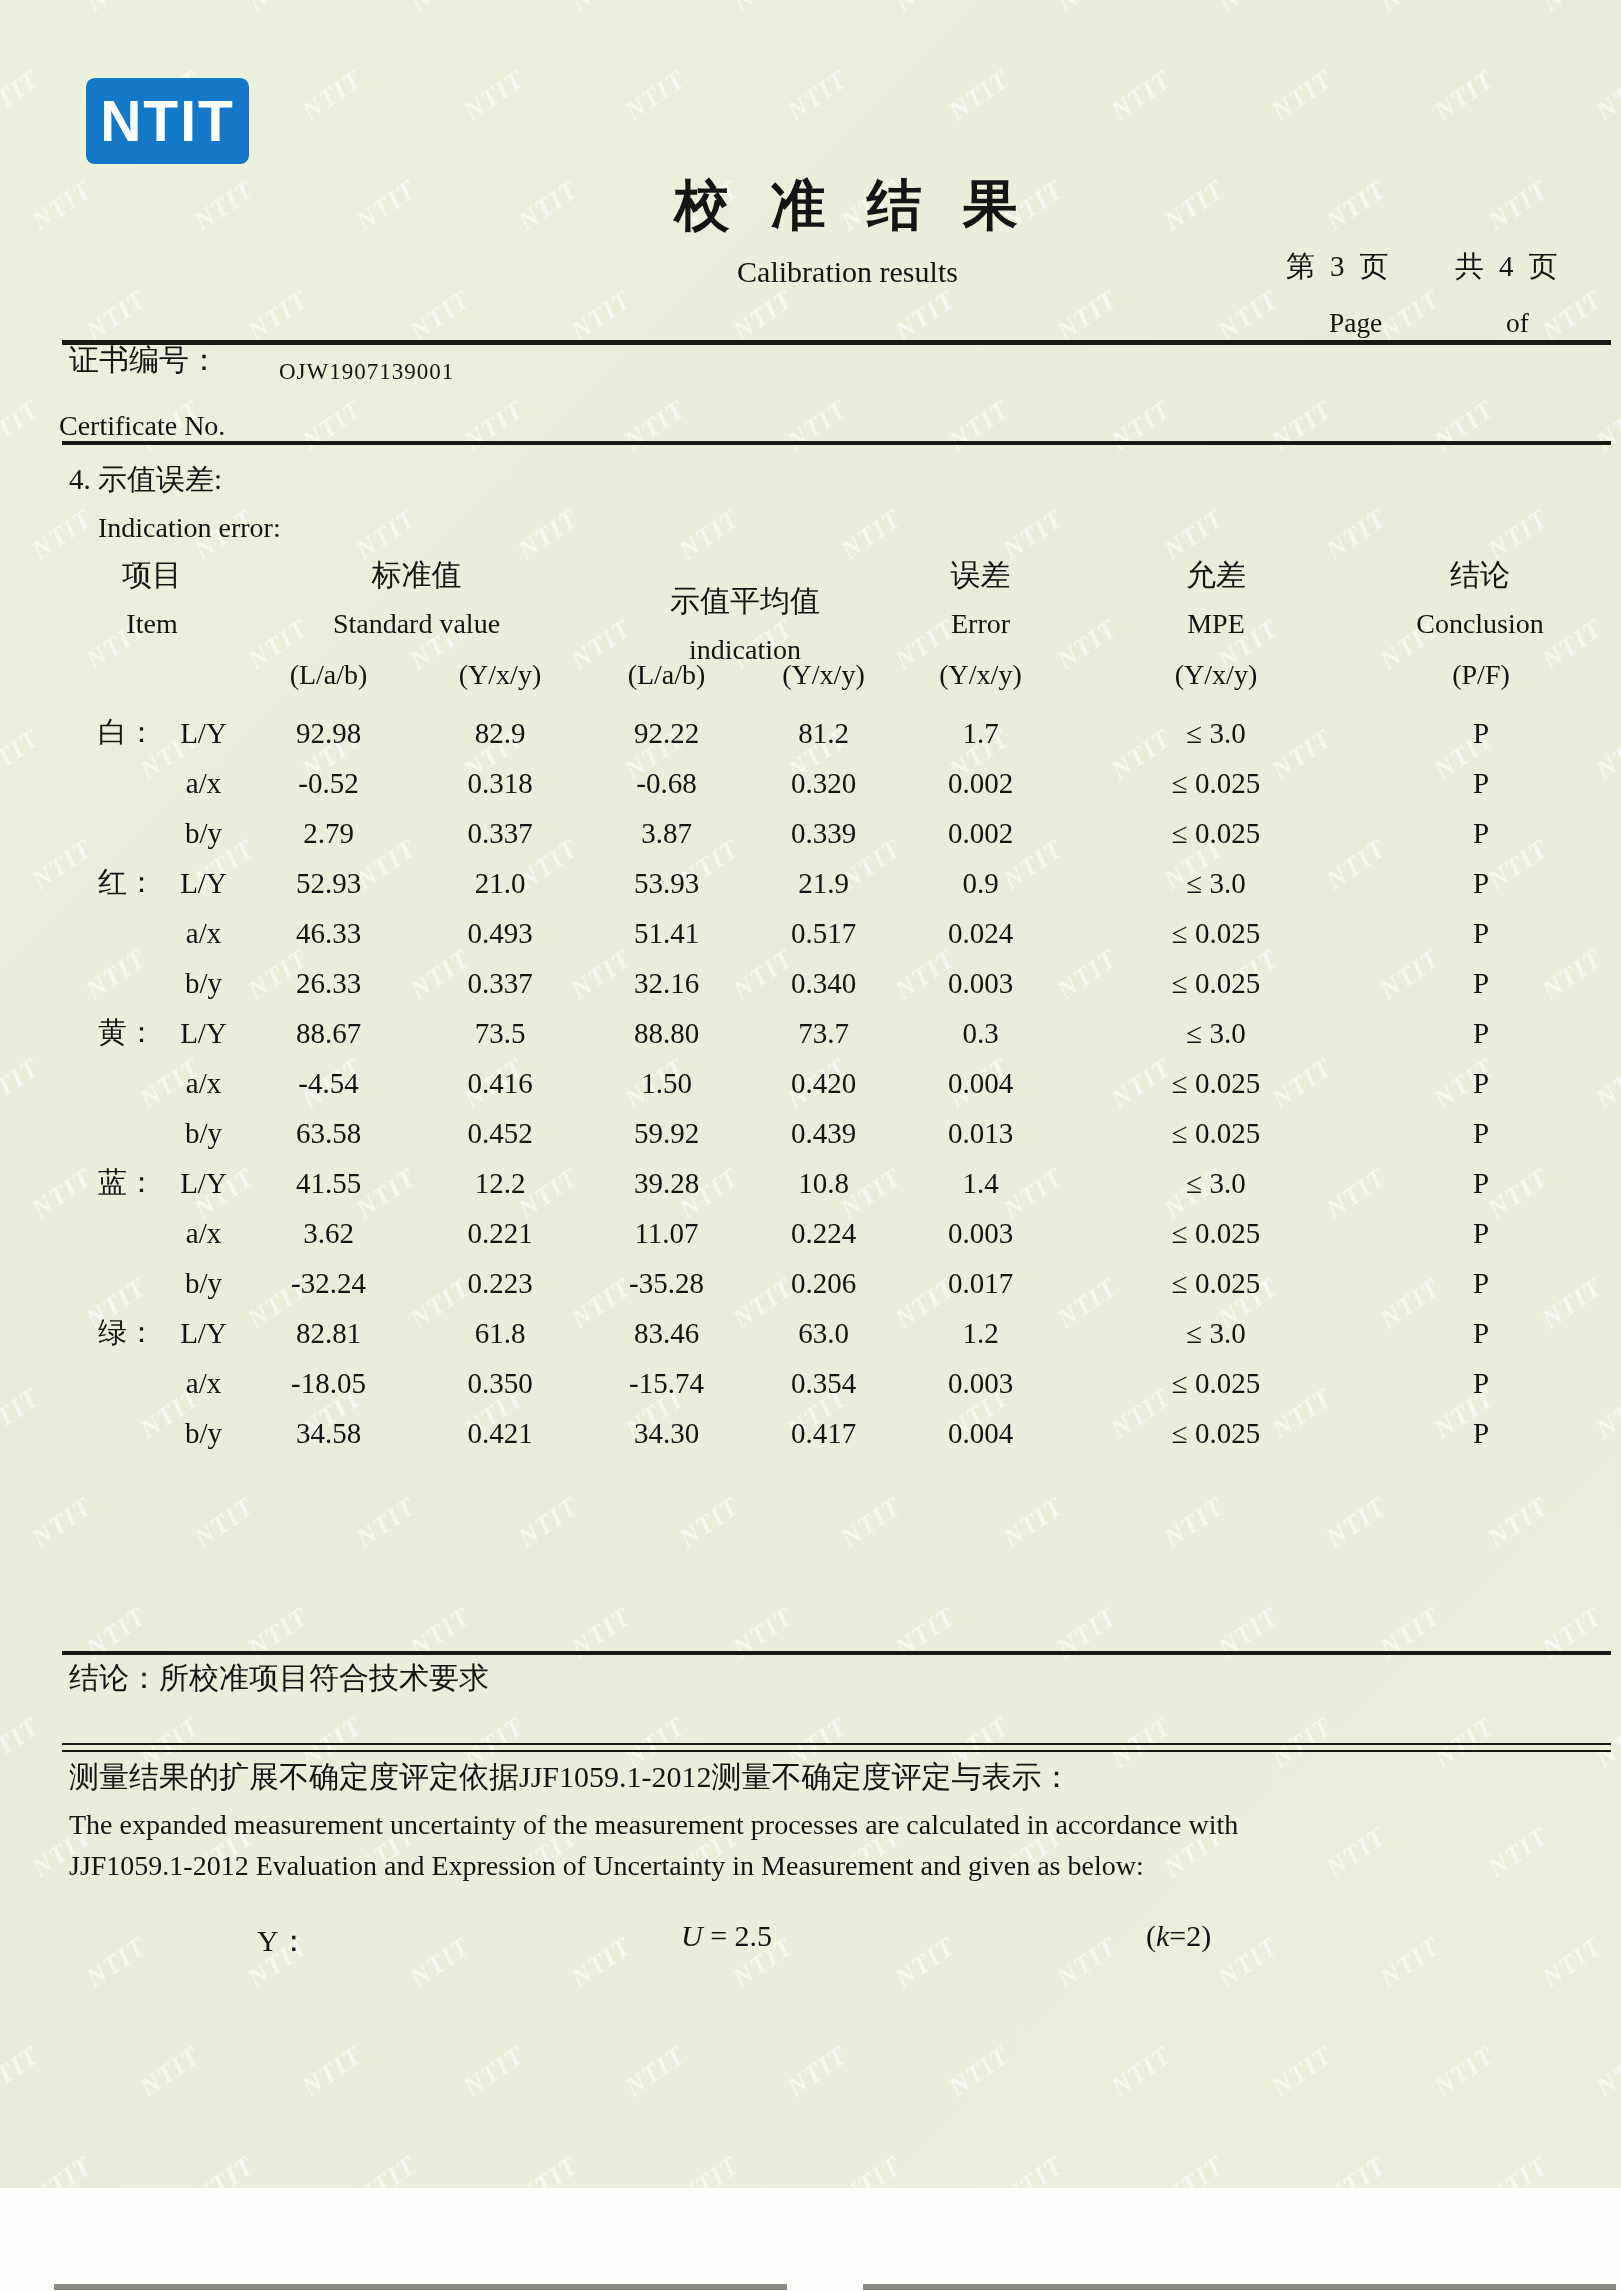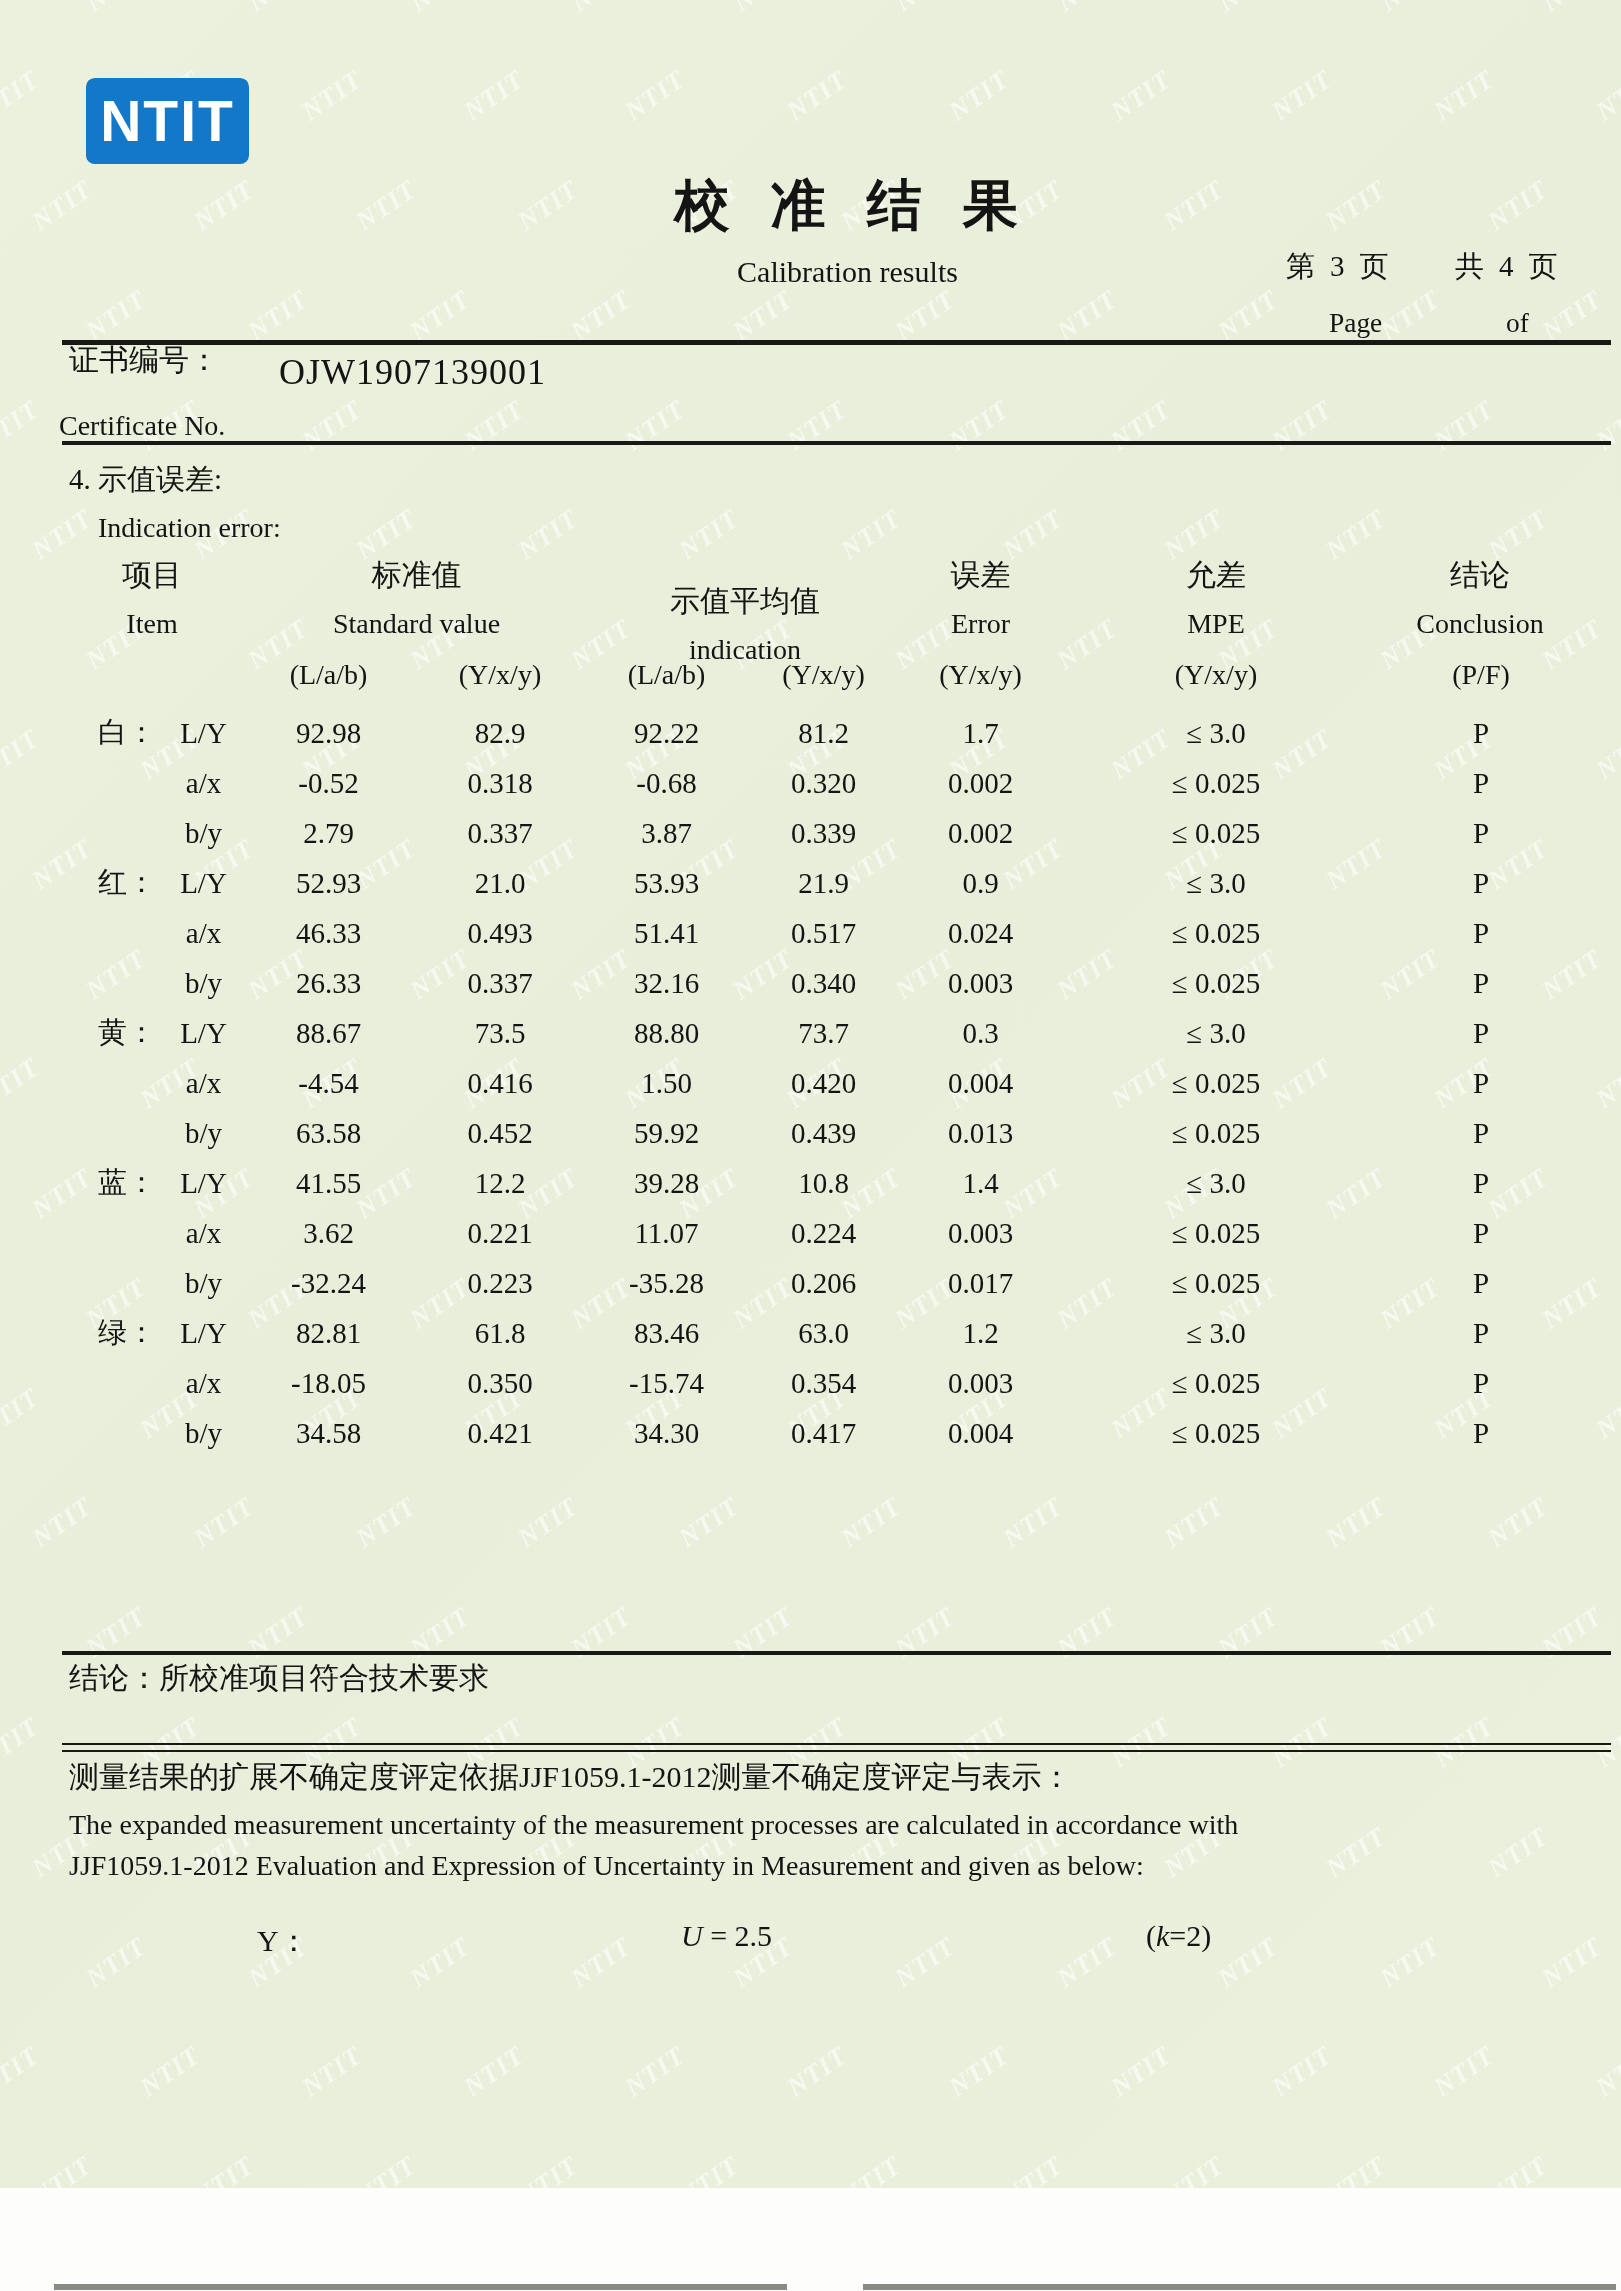--- a/index.html
+++ b/index.html
@@ -44,21 +44,21 @@
   .hline { position:absolute; left:62px; width:1549px; background:#181814; }
   .hl1 { top:340px; height:4.9px; }
   .hl2 { top:441px; height:3.9px; }
   .hl3 { top:1651px; height:3.9px; }
   .dline {
     position:absolute; left:62px; top:1743px; width:1549px; height:4.9px;
     border-top:2.9px solid #181814; border-bottom:2px solid #181814;
     box-sizing:content-box;
   }
   .cert-zh { left:69px; top:340px; font-size:30px; }
-  .cert-no { left:279px; top:351px; font-size:36px; letter-spacing:1px; }
+  .cert-no { left:279px; top:359px; font-size:23px; letter-spacing:1px; }
   .cert-en { left:59px; top:410px; font-size:28px; }
   .sec-zh { left:69px; top:460px; font-size:29px; }
   .sec-en { left:98px; top:512px; font-size:28px; }
 
   .thead-row, .trow {
     position:relative; display:grid;
     grid-template-columns:103px 83px 167px 176px 157px 157px 157px 314px 216px;
     width:1529px; align-items:center;
   }
   .thead1 { position:absolute; left:59px; top:555px; width:1529px; height:41px; }

